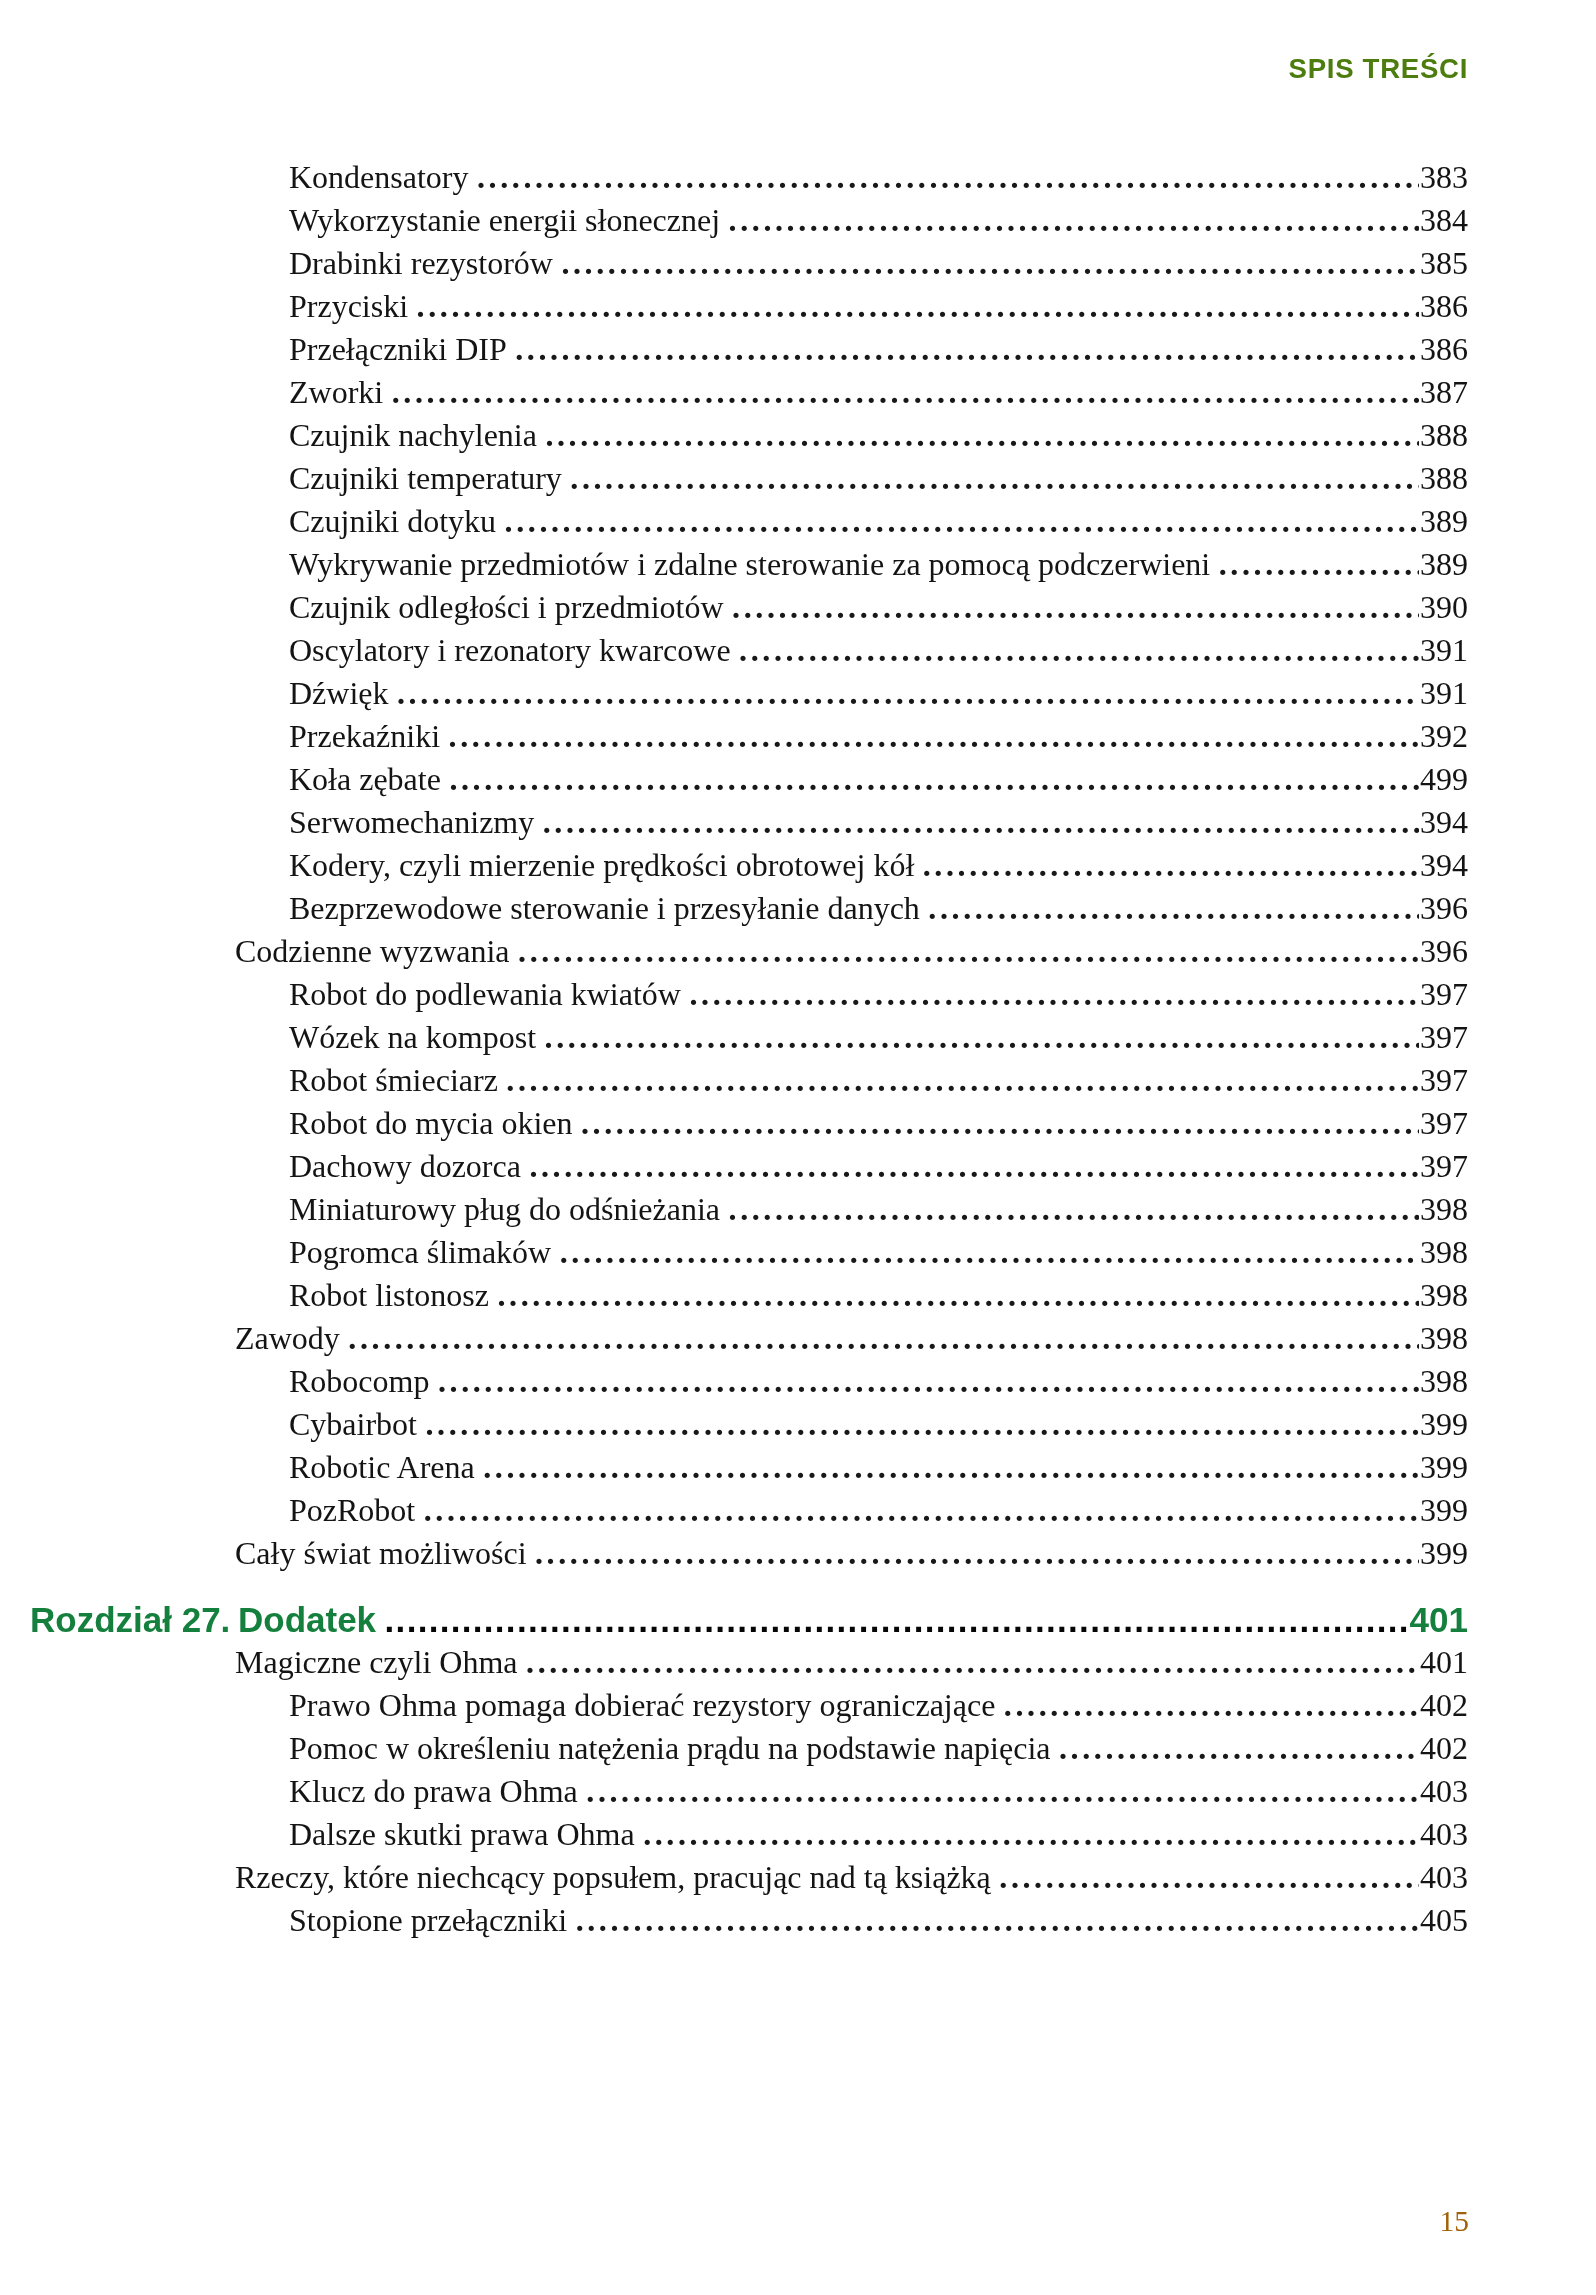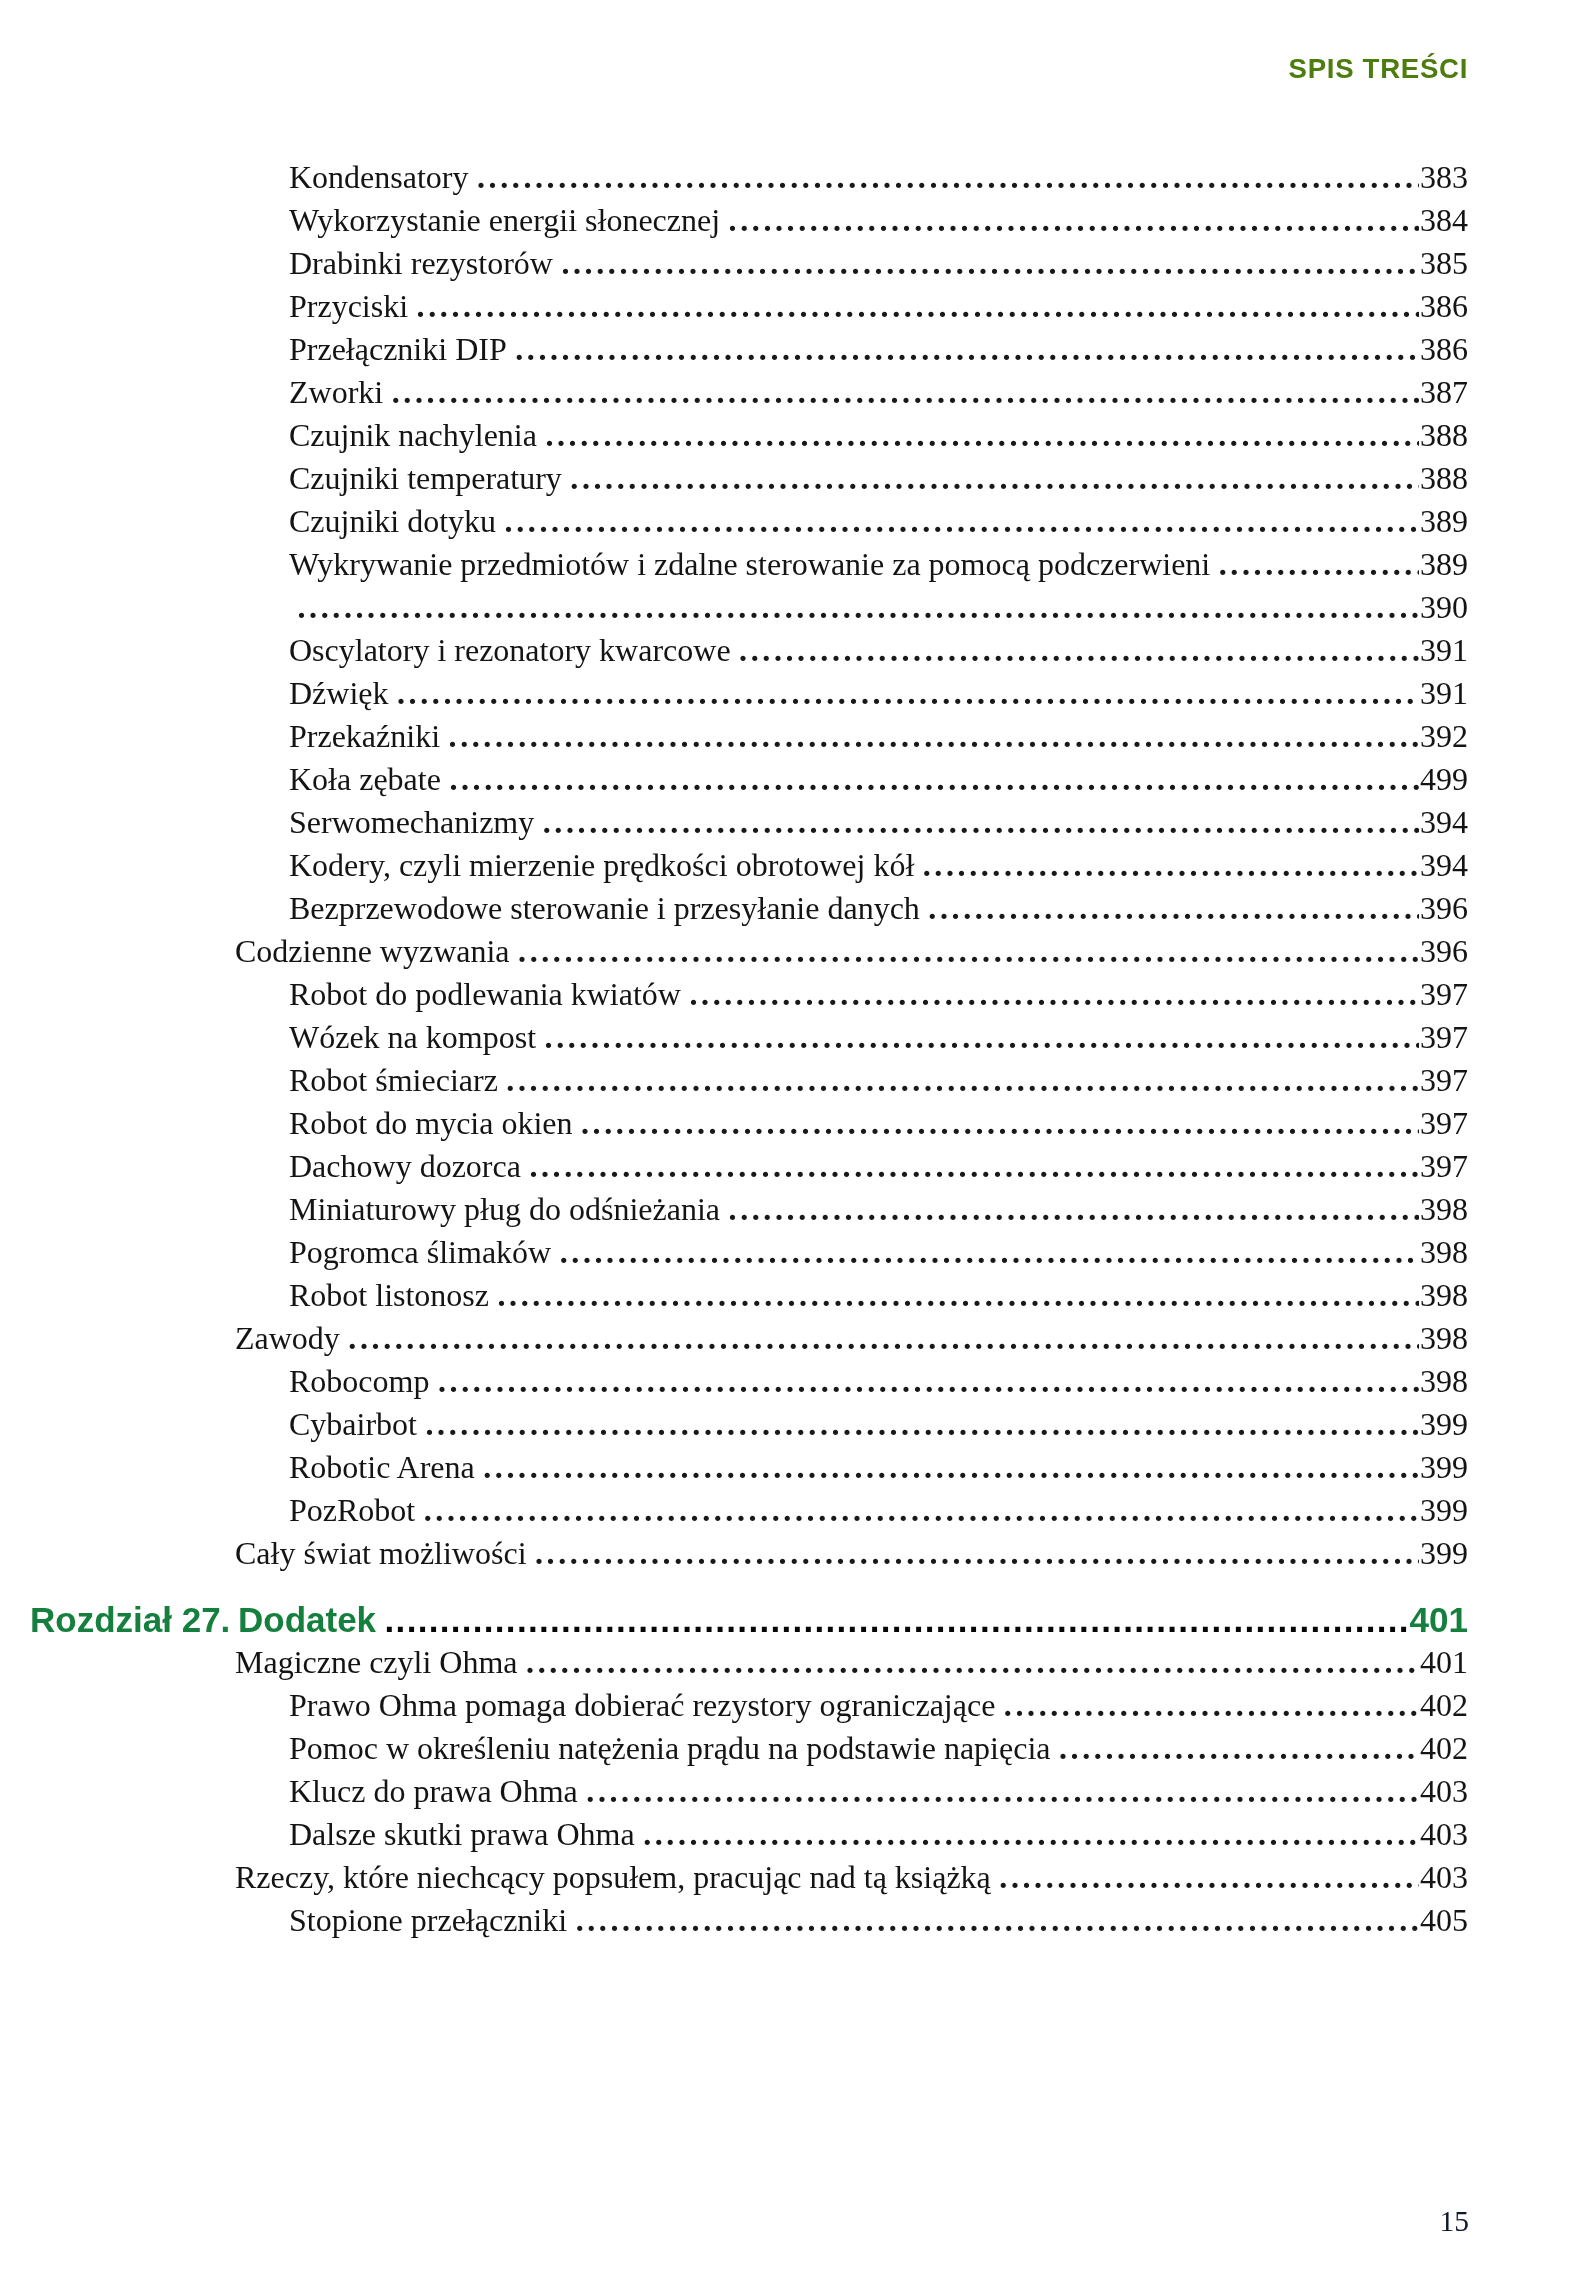--- a/index.html
+++ b/index.html
@@ -67,21 +67,21 @@
   }
   .dots::after {
     content: "........................................................................................................................................";
   }
   .num { flex: 0 0 auto; }
   .page-footer {
     position: absolute;
     top: 2205px;
     right: 128px;
     font-size: 29.5px;
-    color: #0f172a;
+    color: #a16207;
   }
 </style>
 </head>
 <body>
 
 <div class="page-header">SPIS TREŚCI</div>
 
 <div class="toc" id="toc-list">
     <div class="entry lvl2">
       <span class="label">Kondensatory</span>
@@ -127,20 +127,21 @@
       <span class="label">Czujniki dotyku</span>
       <span class="dots"></span>
       <span class="num">389</span>
     </div>
     <div class="entry lvl2">
       <span class="label">Wykrywanie przedmiotów i zdalne sterowanie za pomocą podczerwieni</span>
       <span class="dots"></span>
       <span class="num">389</span>
     </div>
     <div class="entry lvl2">
+      <span class="label">Czujnik odległości i przedmiotów</span>
       <span class="dots"></span>
       <span class="num">390</span>
     </div>
     <div class="entry lvl2">
       <span class="label">Oscylatory i rezonatory kwarcowe</span>
       <span class="dots"></span>
       <span class="num">391</span>
     </div>
     <div class="entry lvl2">
       <span class="label">Dźwięk</span>

